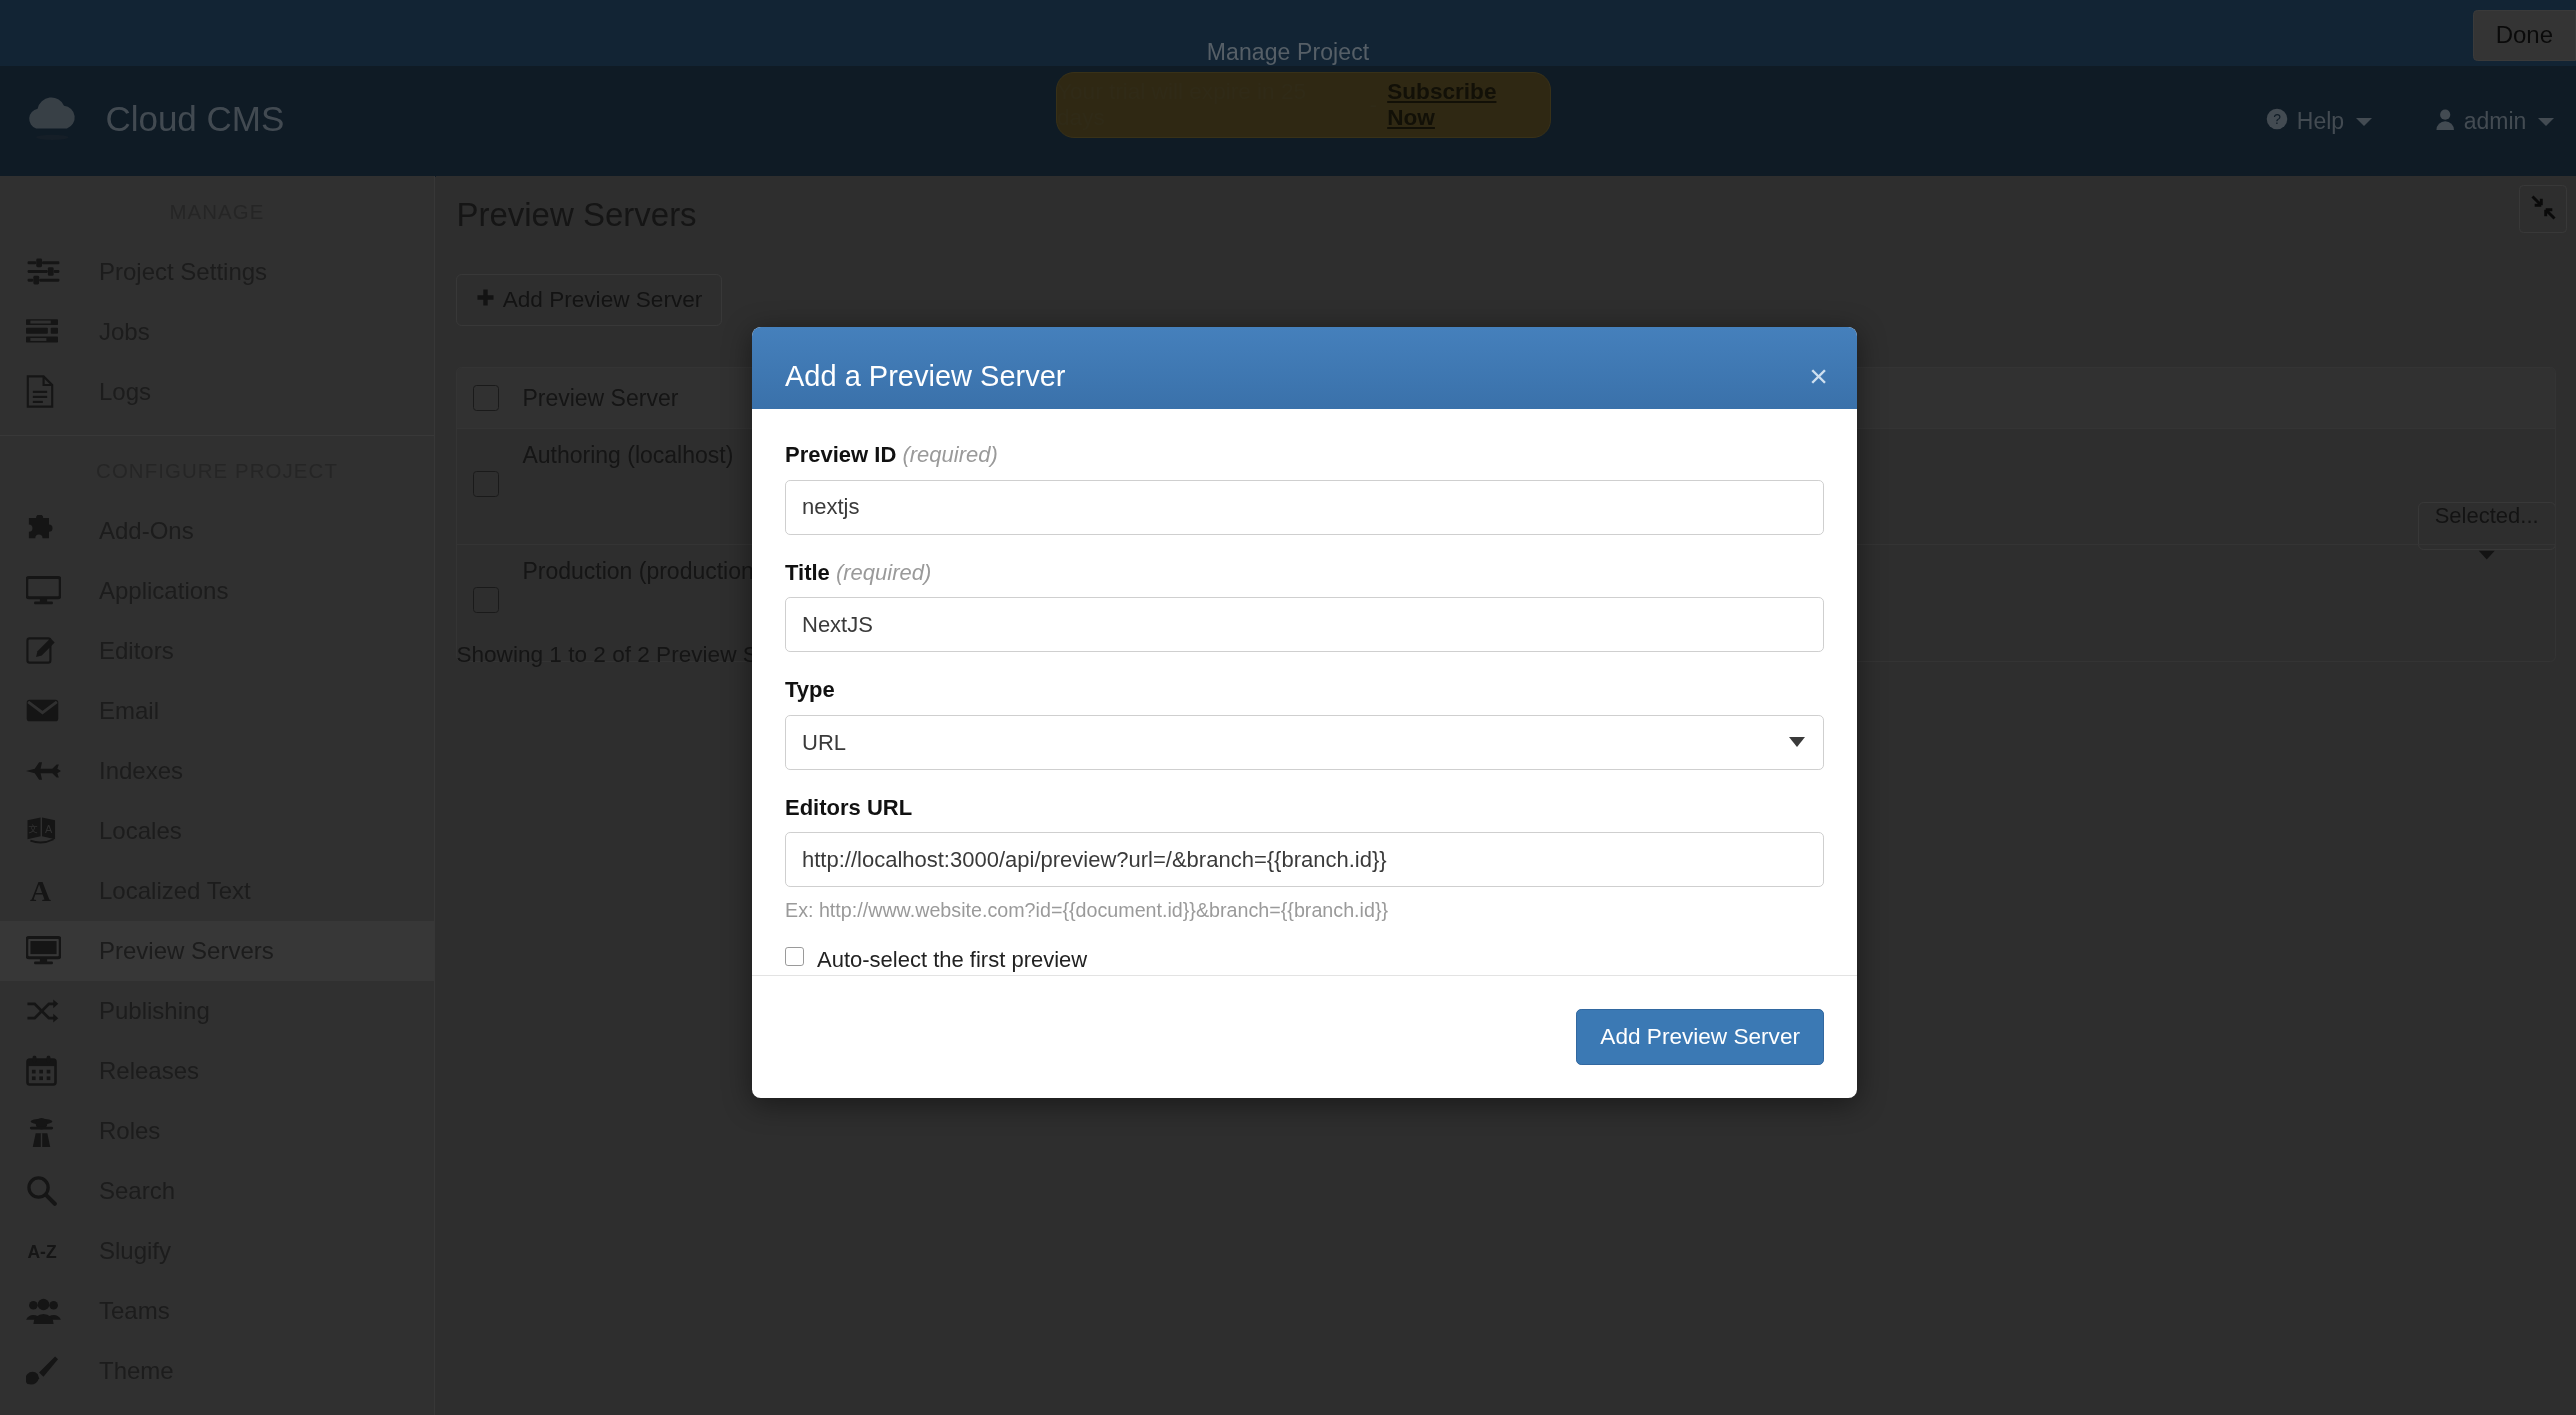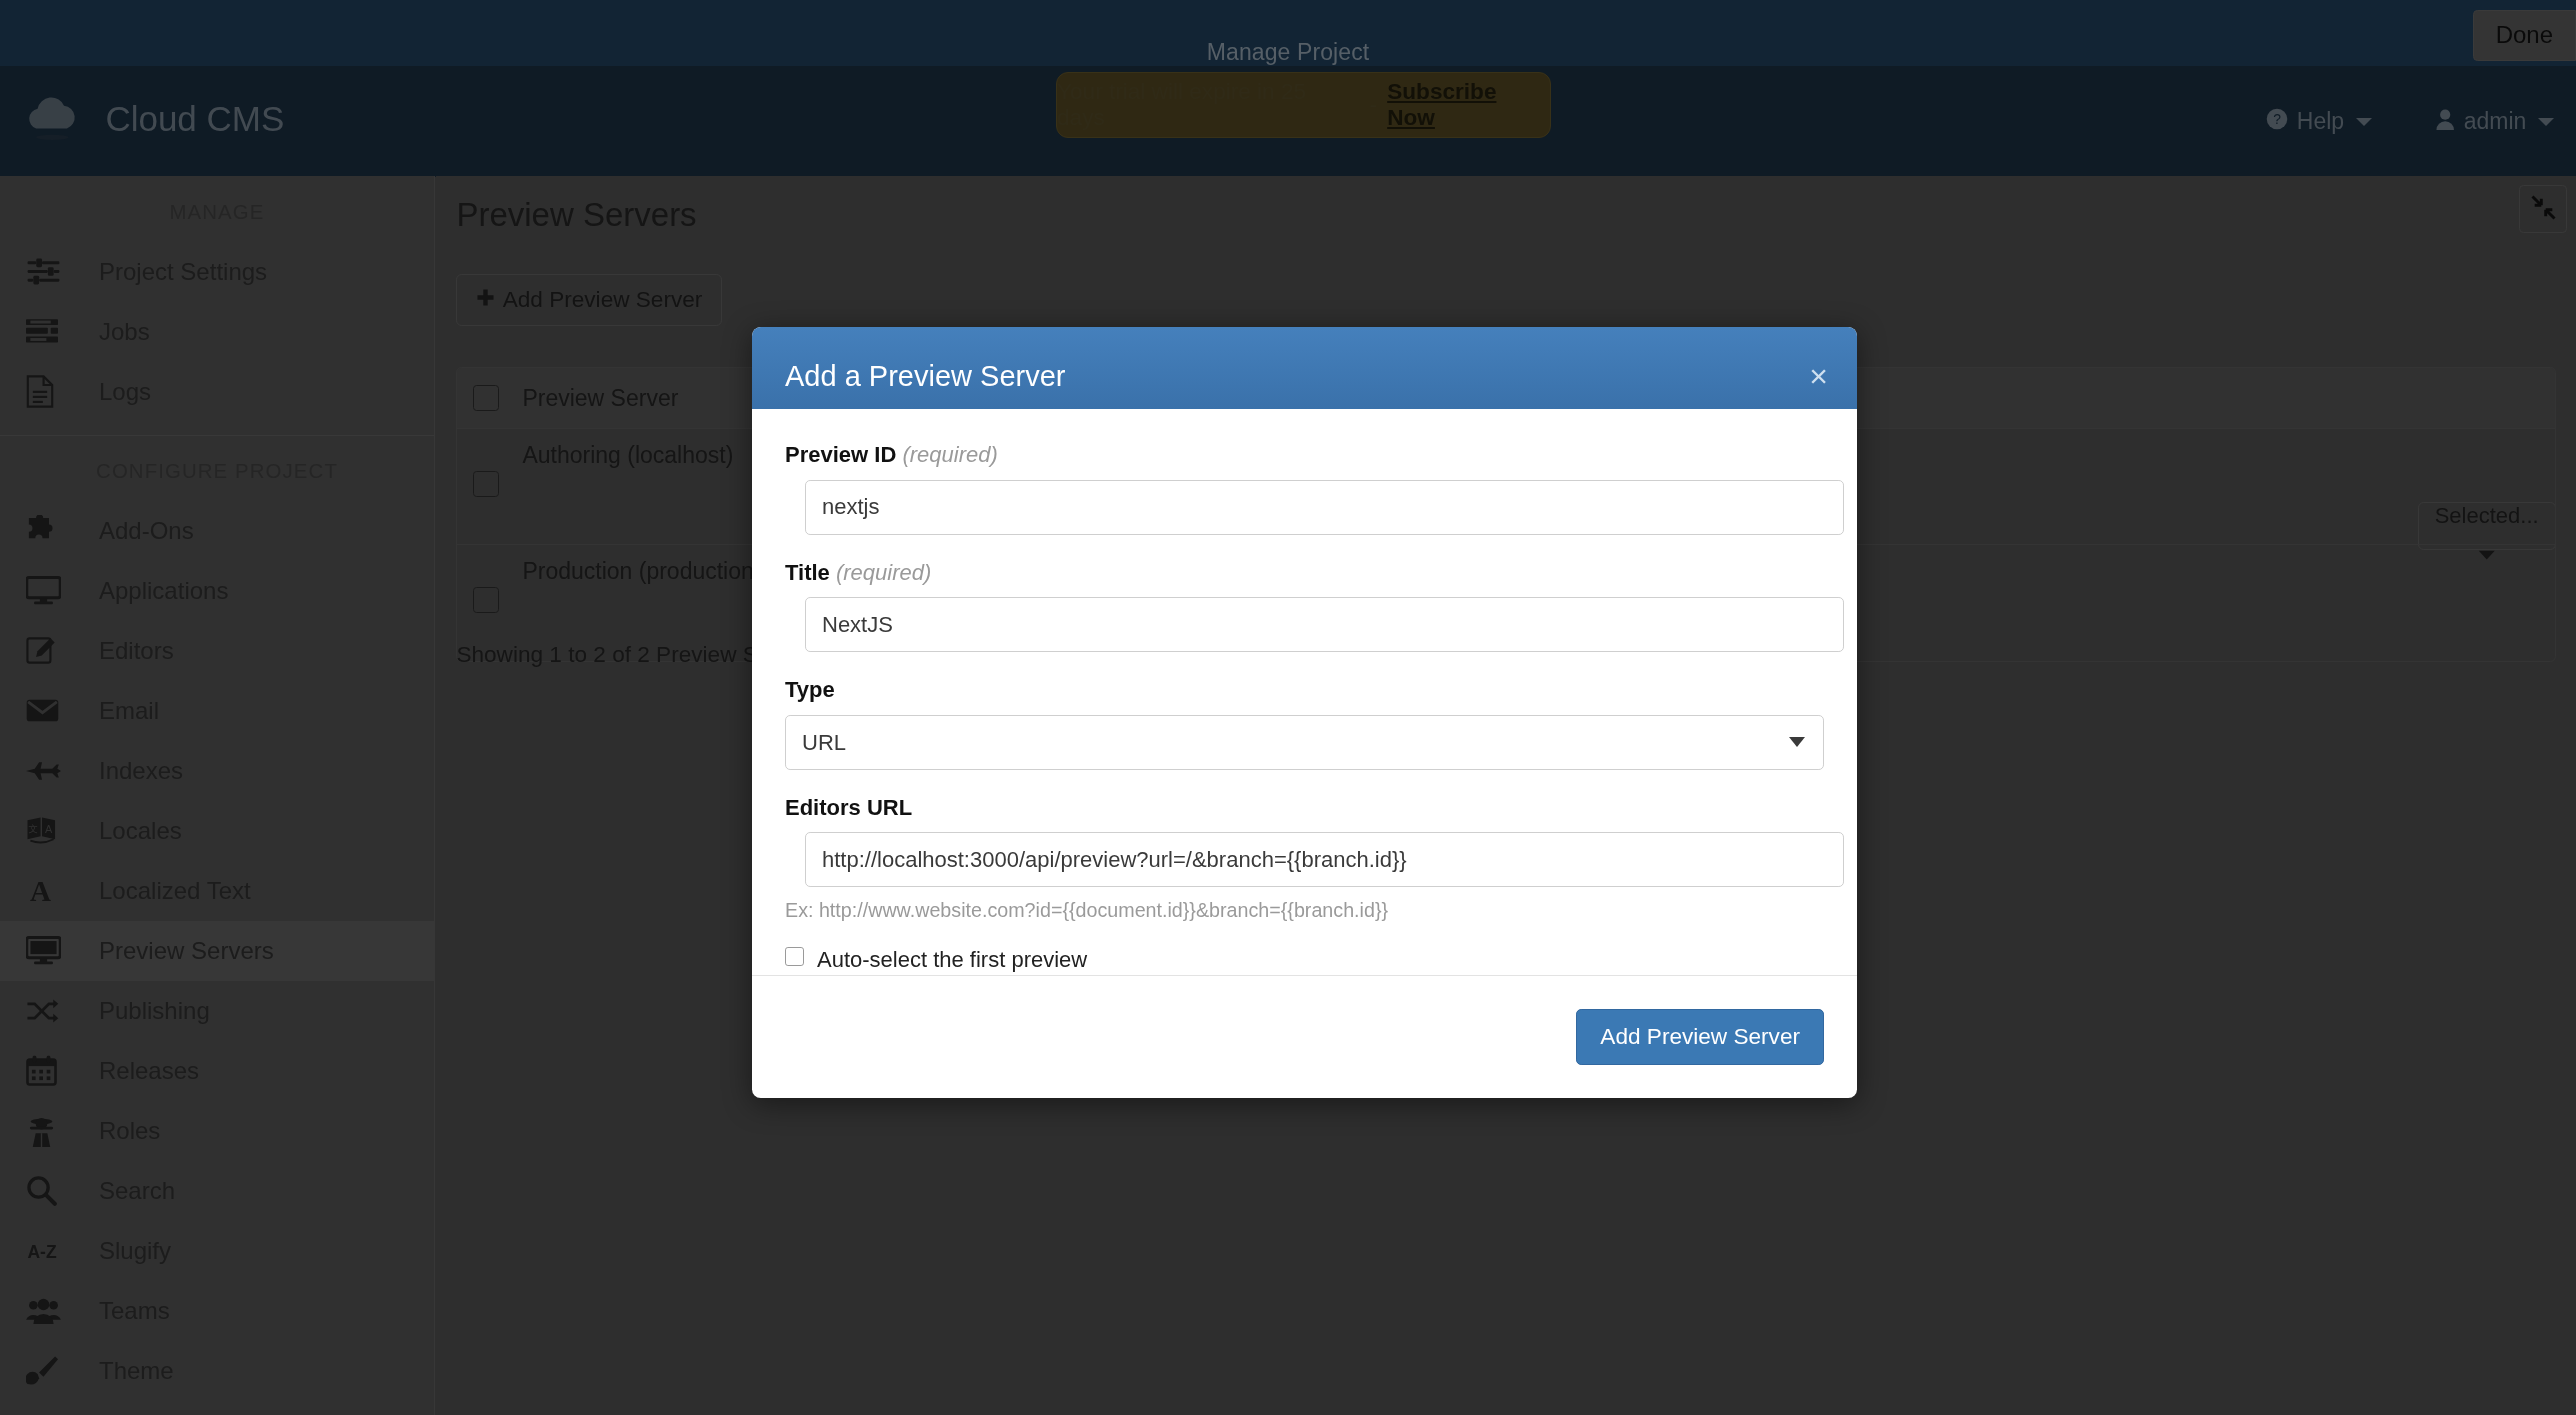--- a/index.html
+++ b/index.html
@@ -37,21 +37,21 @@
     display: flex; align-items: center; gap: 19px;
   }
   #cloud-icon { width: 66px; height: 66px; position: relative; }
   #brand-name { font-size: 35px; color: #6b7884; }
 
   #trial-banner {
     position: absolute; left: 1056px; top: 5.8px;
     width: 495px; height: 66px;
     background: #4d4220;
     border: 0.7px solid #5b4f27;
-    border-radius: 12px;
+    border-radius: 18px;
     display: flex; align-items: center; justify-content: center;
     gap: 10.2px;
   }
   #trial-text { font-size: 22.6px; color: #4e4526; }
   #trial-dash { font-size: 22.6px; color: #4e4526; }
   #subscribe-link {
     font-size: 22.6px; color: #1d1a0c; font-weight: bold;
     text-decoration: underline; cursor: pointer;
   }
 
@@ -194,21 +194,20 @@
   .field-label .req {
     font-weight: normal; font-style: italic; color: #9a9a9a;
   }
   .field-input {
     width: 100%; height: 55px;
     border: 0.7px solid #cfcfcf; border-radius: 5.1px;
     background: #fff; color: #3a3a3a;
     font-size: 22px; padding: 0 16px;
     font-family: "Liberation Sans", sans-serif;
     outline: none;
-    margin-left: 20px;
   }
   .field-select {
     width: 100%; height: 55px;
     border: 0.7px solid #cfcfcf; border-radius: 5.1px;
     background: #fff; color: #3a3a3a;
     font-size: 22px; padding: 0 16px;
     font-family: "Liberation Sans", sans-serif;
     appearance: none; -webkit-appearance: none;
     outline: none; cursor: pointer;
   }

